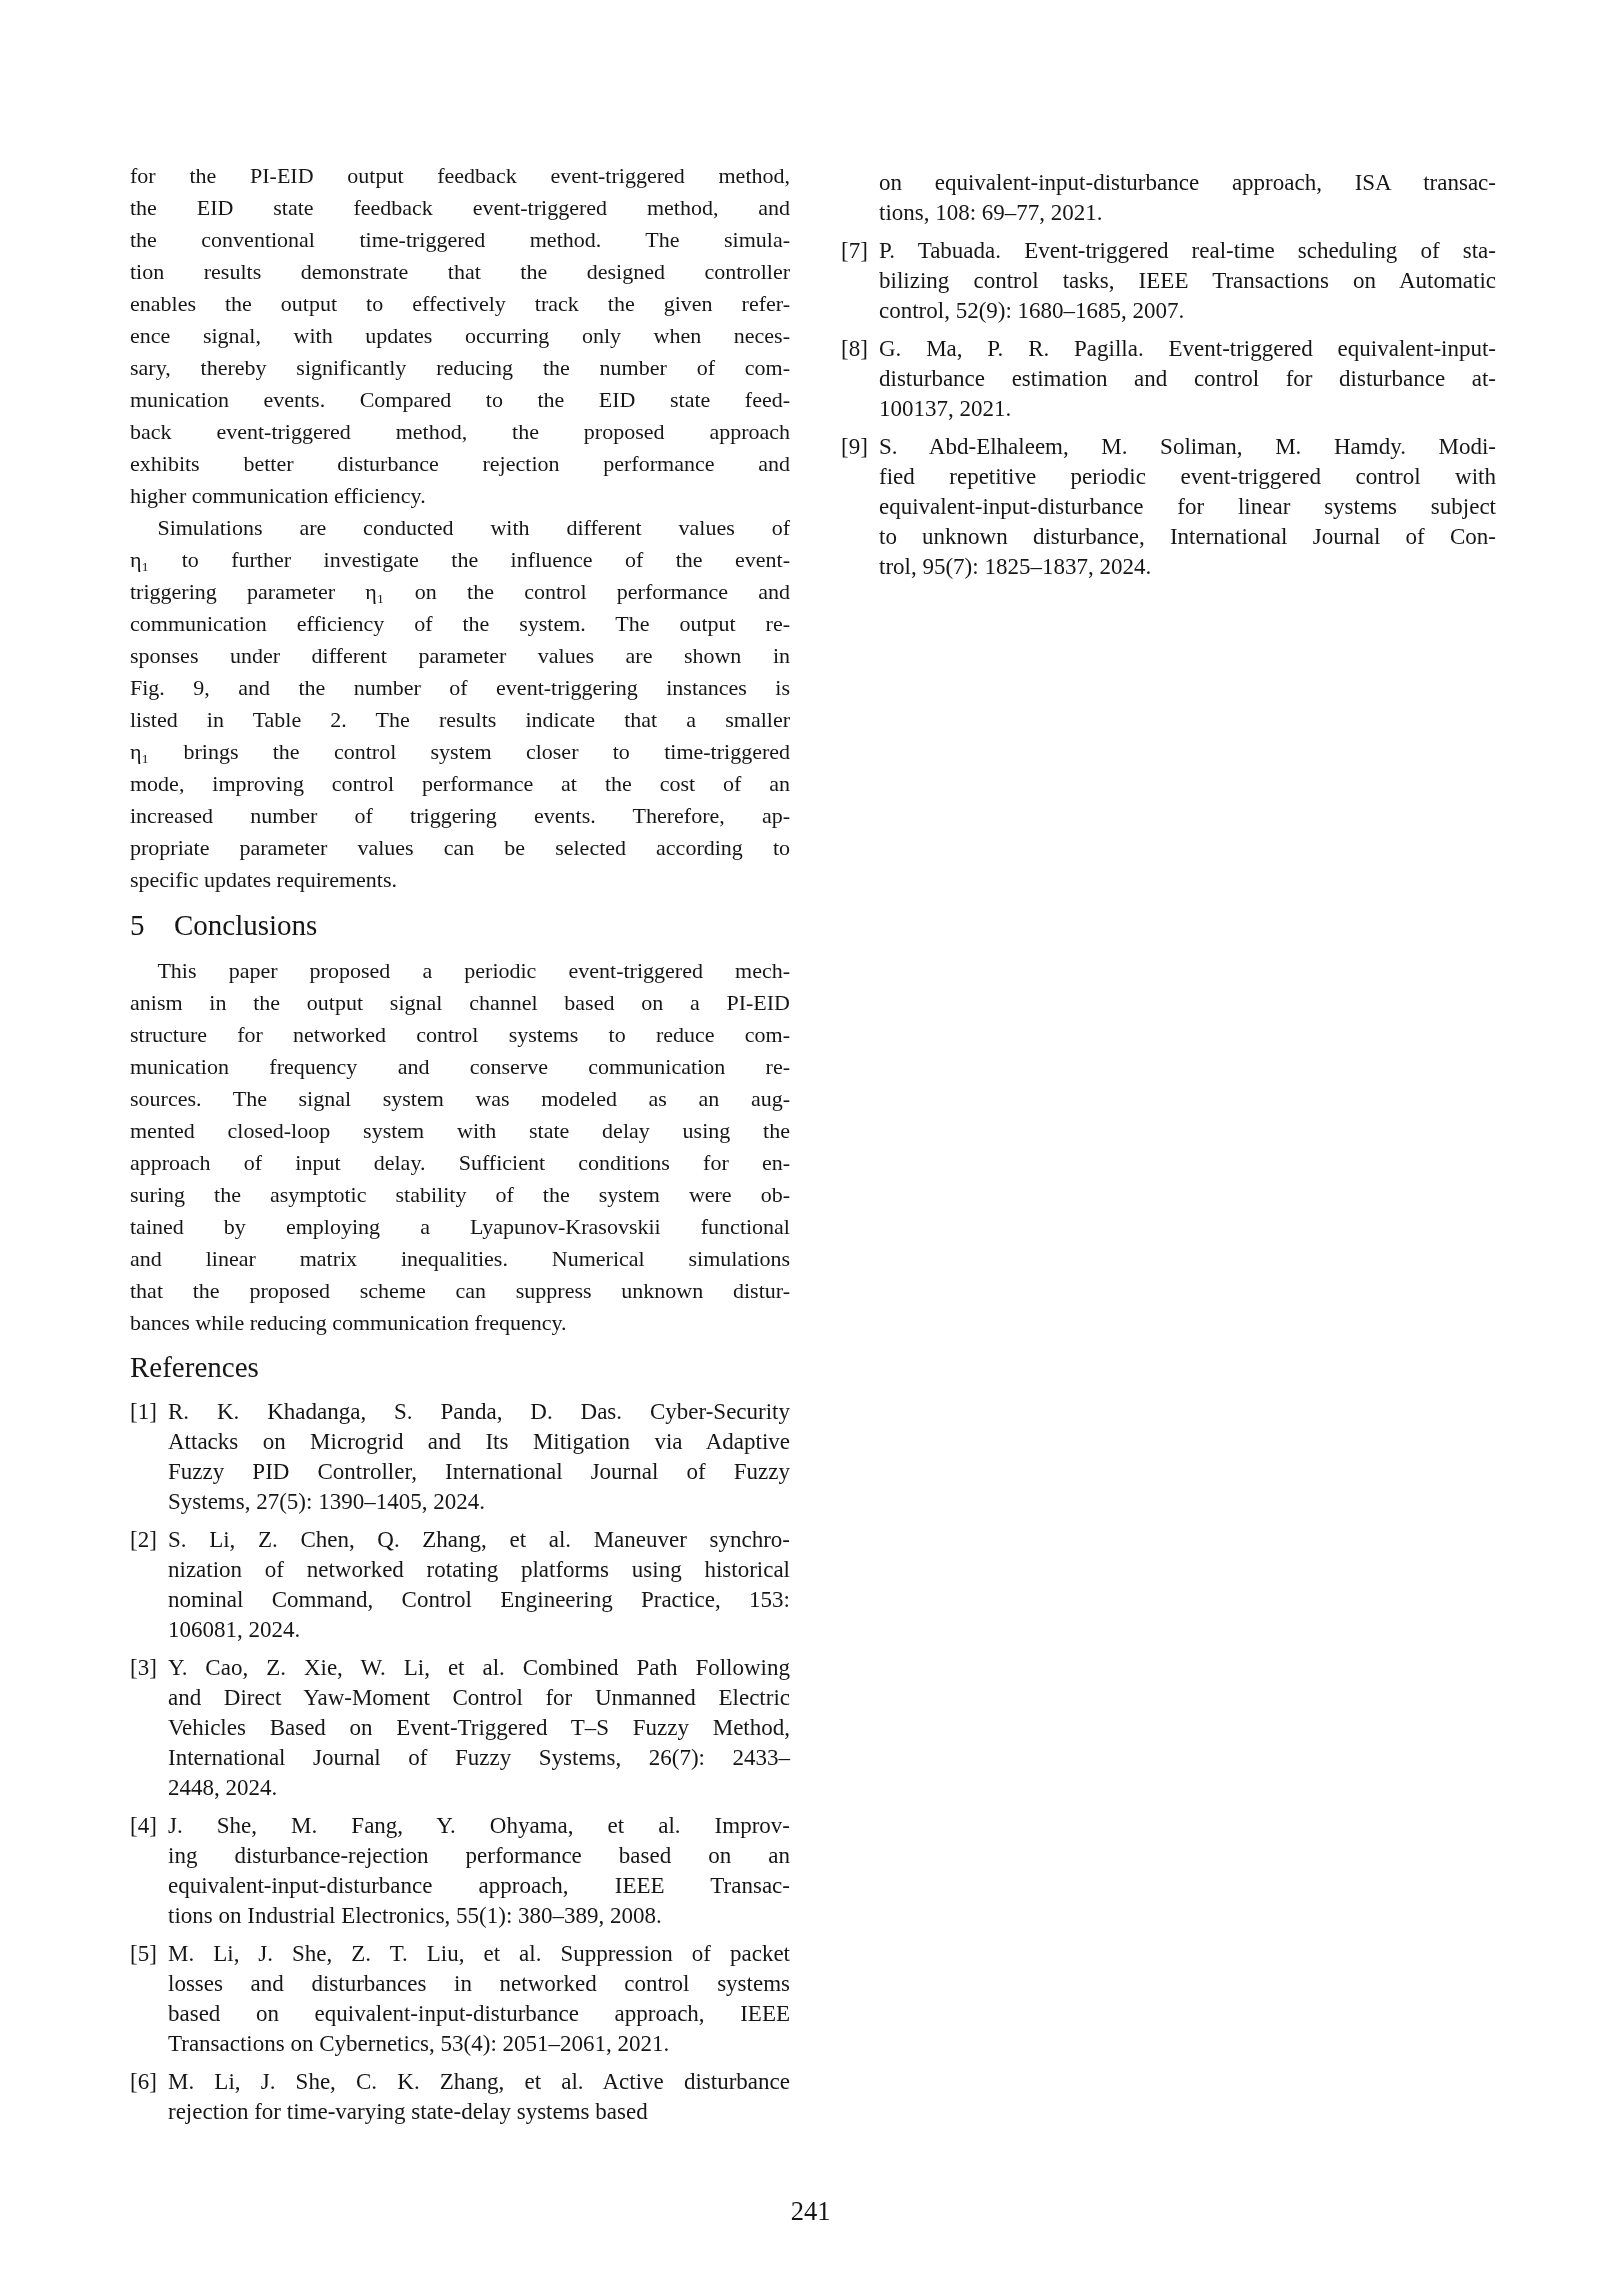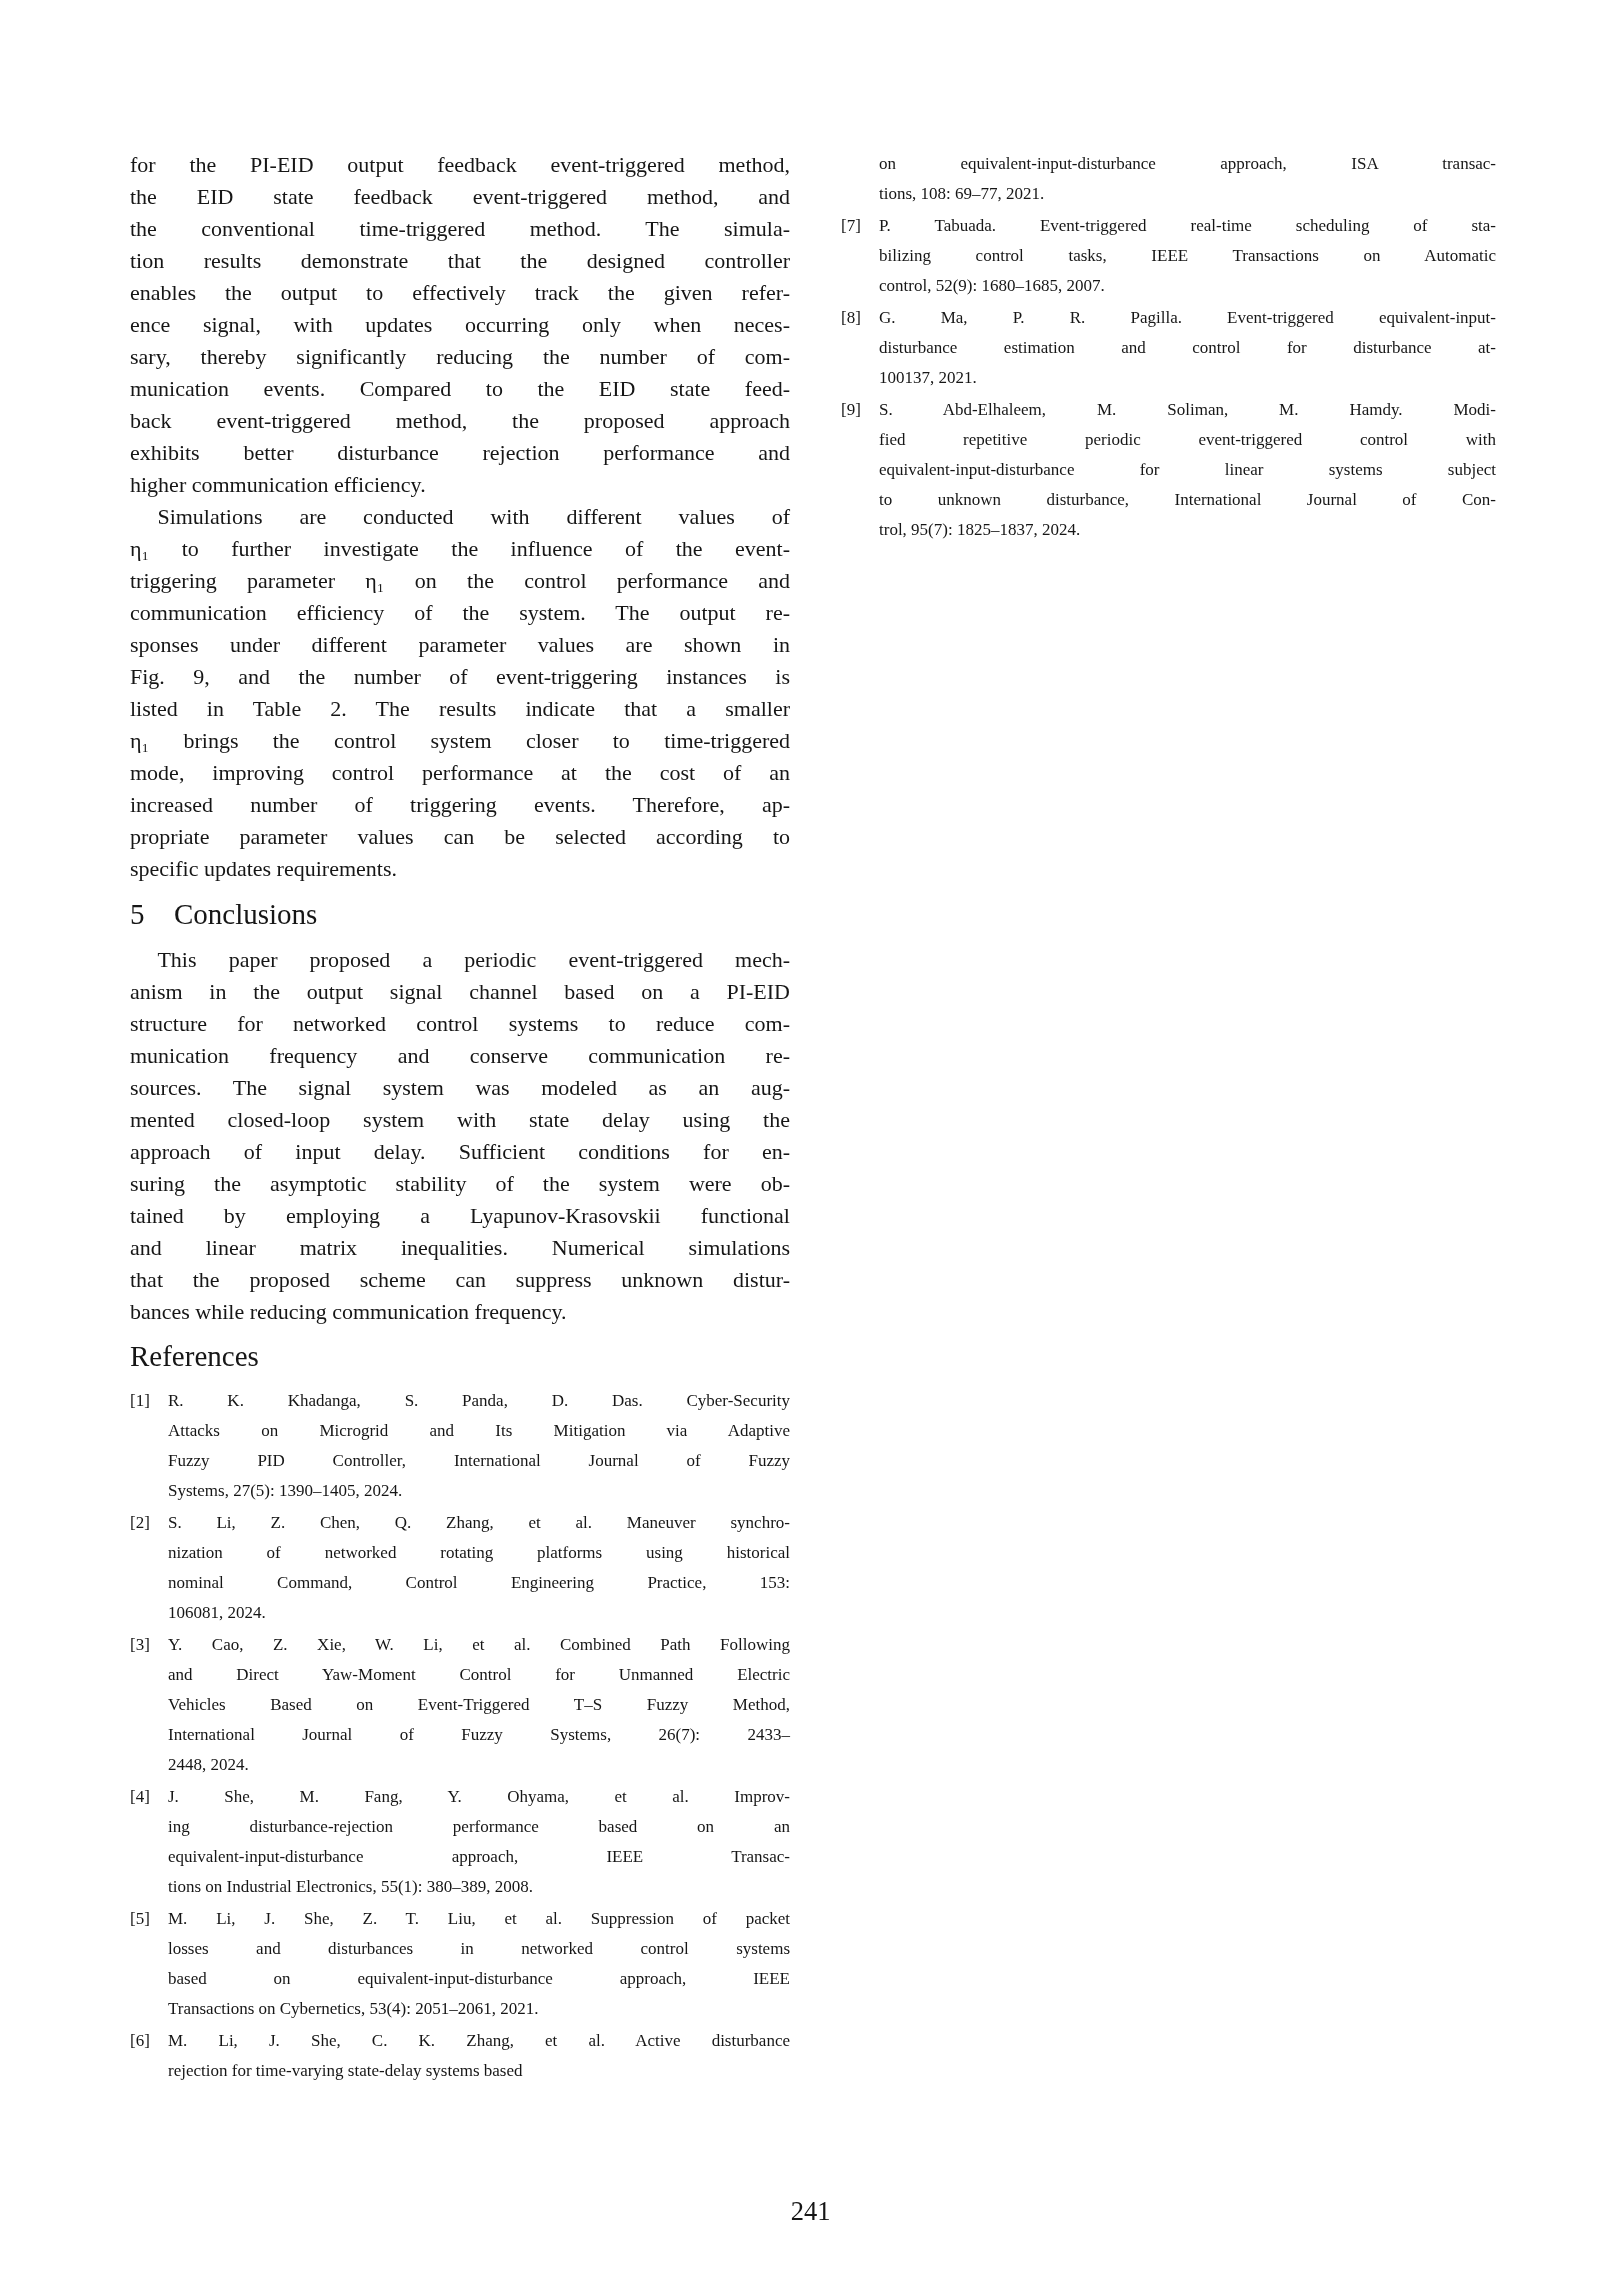--- a/index.html
+++ b/index.html
@@ -5,33 +5,33 @@
   html, body { margin: 0; padding: 0; background: #ffffff; }
   .page {
     position: relative;
     width: 1621px;
     height: 2293px;
     background: #ffffff;
     color: #161616;
     font-family: "Liberation Serif", "DejaVu Serif", serif;
     overflow: hidden;
   }
-  .col { position: absolute; top: 149px; }
+  .col { position: absolute; top: 160px; }
   .col-left  { left: 130px; width: 660px; }
   .col-right { left: 841px; width: 655px; }
 
   .para { font-size: 22px; line-height: 32px; }
   .ln { text-align: justify; text-align-last: justify; }
   .ln.last { text-align-last: left; }
   .ln.indent { padding-left: 27.4px; }
 
   .heading { font-size: 29px; line-height: 36px; margin: 10.8px 0 11.8px 0; font-weight: normal; }
   .heading .num { display: inline-block; min-width: 44px; }
 
-  .ref { position: relative; font-size: 17px; line-height: 30px; padding-left: 38px; margin-bottom: 2px; }
+  .ref { position: relative; font-size: 23px; line-height: 30px; padding-left: 38px; margin-bottom: 2px; margin-top: 8px; }
   .ref .label { position: absolute; left: 0; top: 0; }
 
   .page-number {
     position: absolute; left: 0; right: 0; top: 2196px;
     text-align: center; font-size: 26.5px;
   }
 </style>
 </head>
 <body>
 

